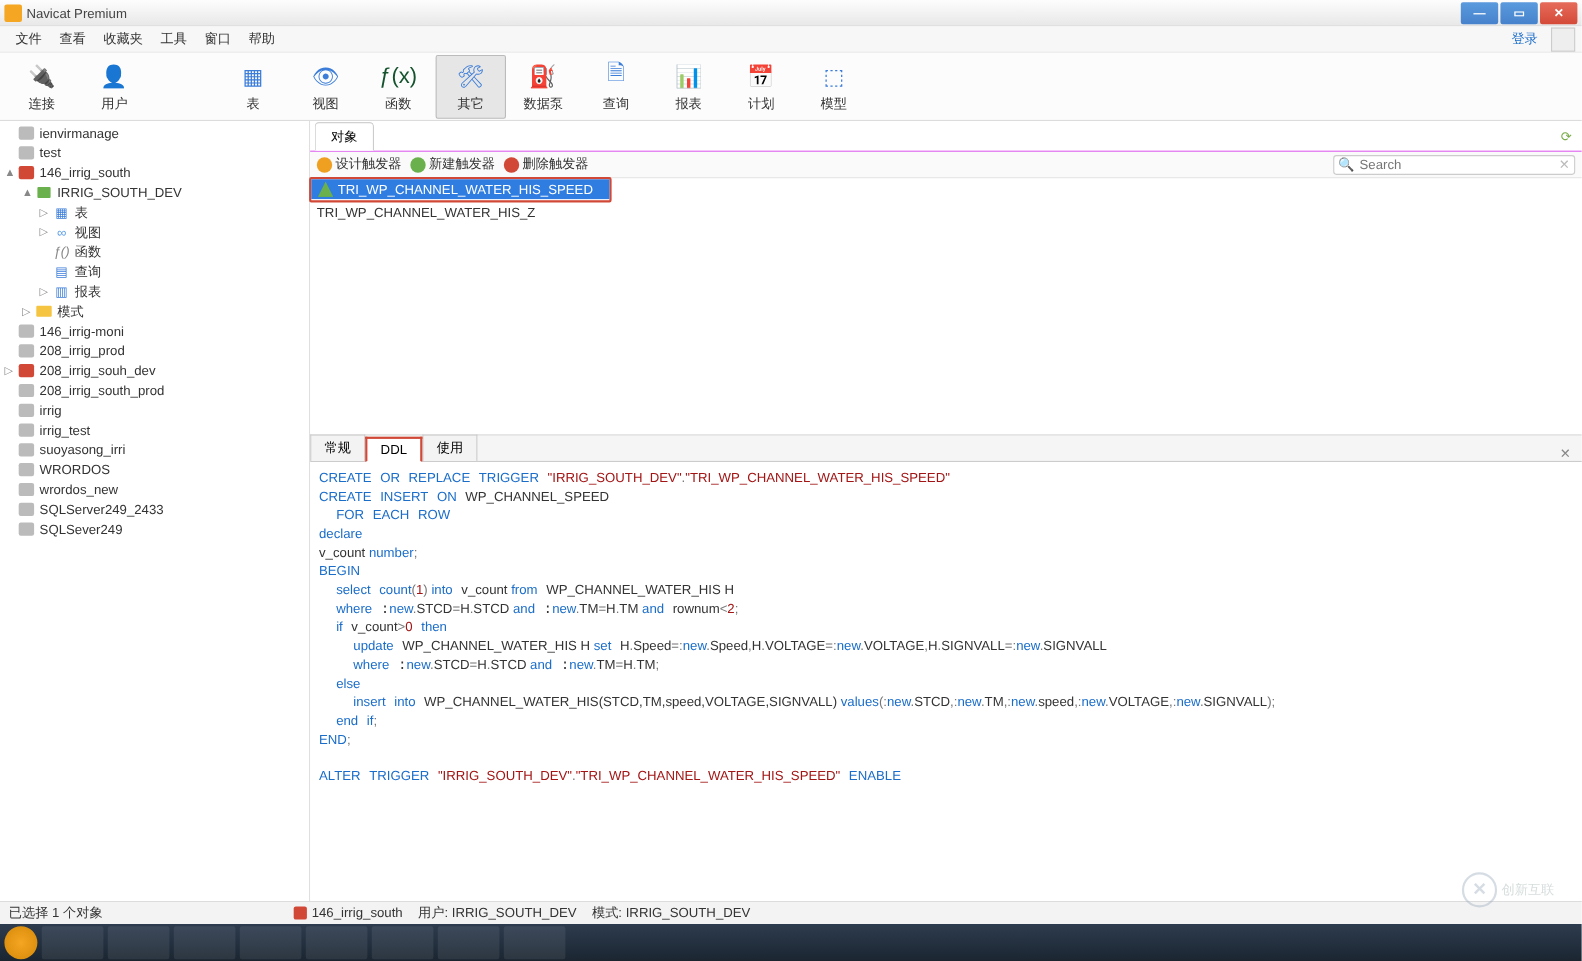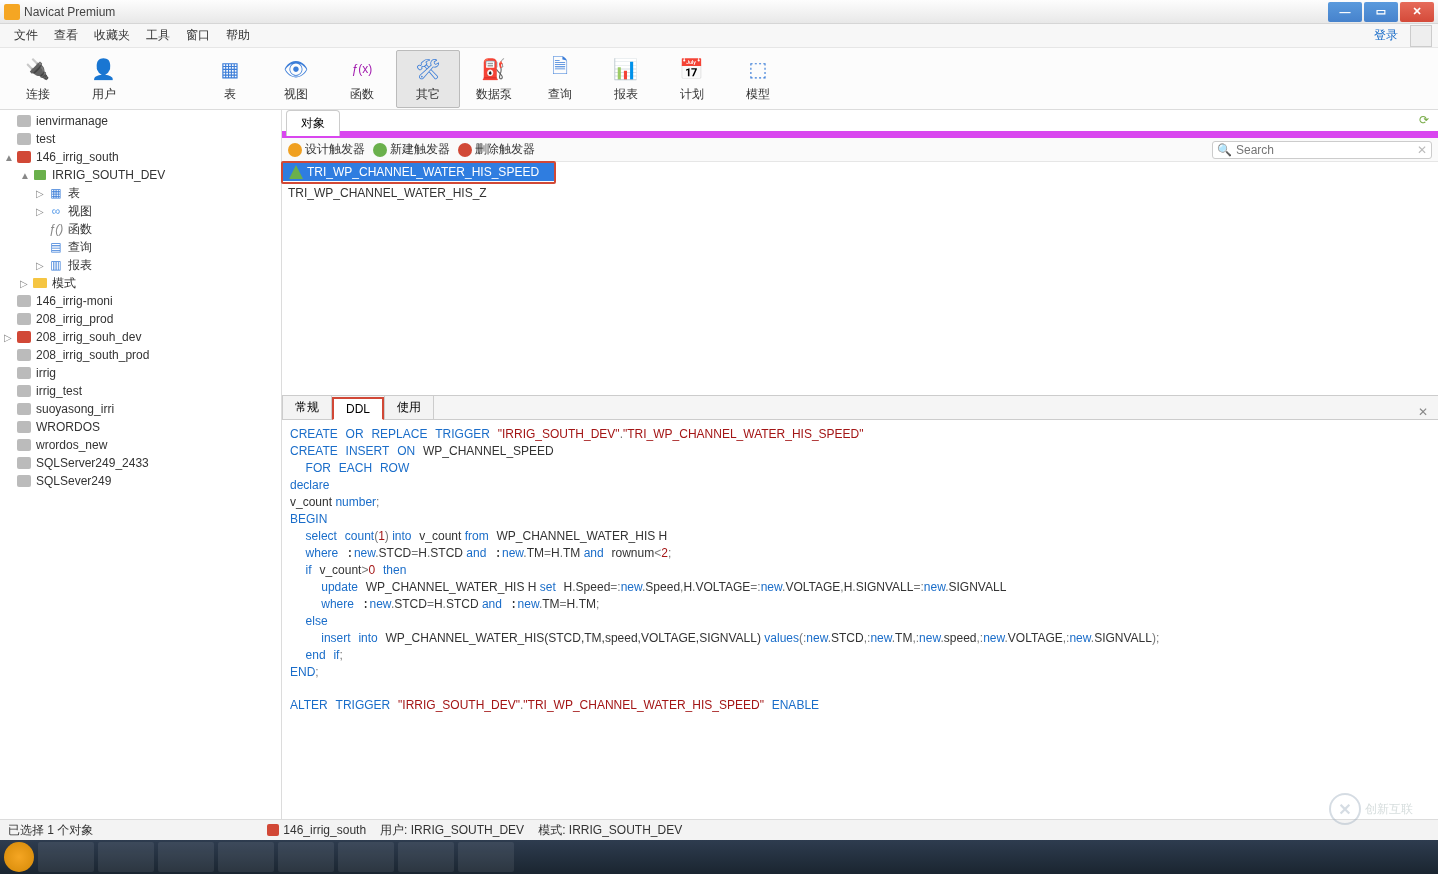--- a/index.html
+++ b/index.html
@@ -39,21 +39,21 @@
 .icon-db-grey { background: #bbb; border-radius: 2px; width:14px; height:12px; }
 .icon-schema-green { background: #6ab04c; border-radius: 1px; width:12px; height:10px; }
 .icon-folder { background: #f5c542; border-radius: 1px; width:14px; height:10px; }
 .icon-table { color:#3b7dd8; }
 .icon-view { color:#5c9eea; }
 .icon-func { color:#888; font-style: italic; }
 .icon-query { color:#3b7dd8; }
 .icon-report { color:#3b7dd8; }
 
 .content { flex: 1; display: flex; flex-direction: column; background: #fff; }
-.object-tab-row { height: 28px; border-bottom: 7px solid #d946ef; display:flex; align-items:flex-start; padding: 0 4px; }
+.object-tab-row { height: 28px; border-bottom: 1px solid #d946ef; display:flex; align-items:center; padding: 0 4px; }
 .obj-tab { padding: 4px 14px; border: 1px solid #ccc; border-bottom: none; background: #fff; border-radius: 4px 4px 0 0; margin-right: 2px; }
 .obj-add { margin-left: auto; width: 20px; height:20px; display:flex; align-items:center; justify-content:center; color:#7aad4a; }
 
 .action-bar { height: 24px; display:flex; align-items:center; padding: 0 6px; border-bottom: 1px solid #e6e6e6; background:#fafafa; }
 .action-item { display:flex; align-items:center; margin-right: 8px; color:#333; }
 .action-icon { width:14px; height:14px; margin-right:3px; border-radius:50%; display:inline-block; }
 .ai-orange { background:#f0a020; }
 .ai-green { background:#6ab04c; }
 .ai-red { background:#d14836; }
 .search-box { margin-left:auto; display:flex; align-items:center; border:1px solid #ccc; border-radius:3px; padding:1px 4px; width:220px; background:#fff; }
@@ -127,21 +127,21 @@
     <div style="width: 60px;"></div>
     <div class="tool-btn">
       <div class="tool-icon" style="color:#3b7dd8;font-size:20px;">▦</div>
       <div class="tool-label">表</div>
     </div>
     <div class="tool-btn">
       <div class="tool-icon" style="color:#3b7dd8;font-size:20px;">👁</div>
       <div class="tool-label">视图</div>
     </div>
     <div class="tool-btn">
-      <div class="tool-icon" style="color:#a21caf;font-size:12px;">ƒ(x)</div>
+      <div class="tool-icon" style="color:#14532d;font-size:20px;">ƒ(x)</div>
       <div class="tool-label">函数</div>
     </div>
     <div class="tool-btn active">
       <div class="tool-icon" style="color:#3b7dd8;font-size:20px;">🛠</div>
       <div class="tool-label">其它</div>
     </div>
     <div class="tool-btn">
       <div class="tool-icon" style="color:#3b7dd8;font-size:20px;">⛽</div>
       <div class="tool-label">数据泵</div>
     </div>

